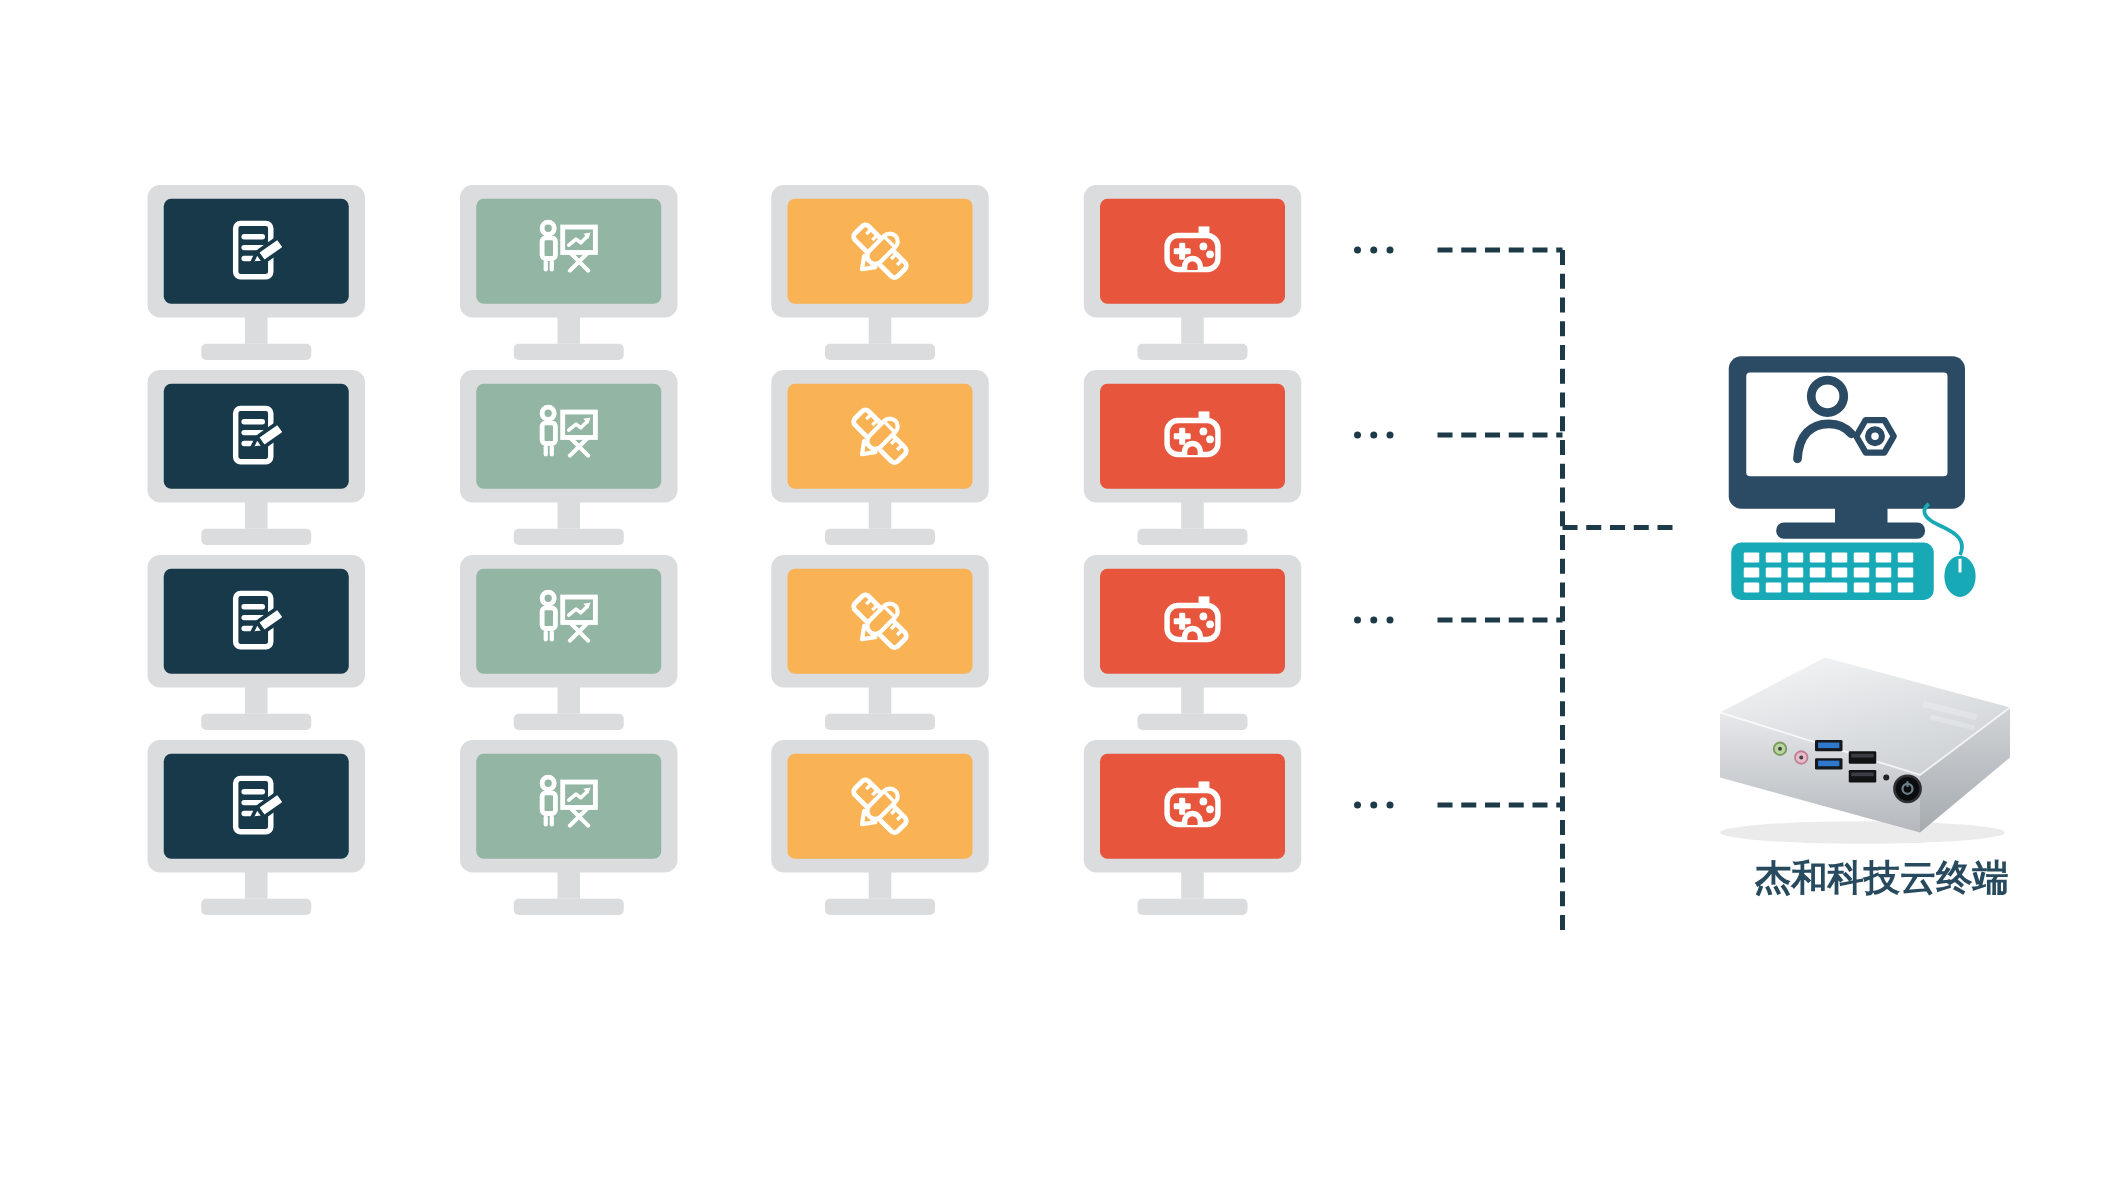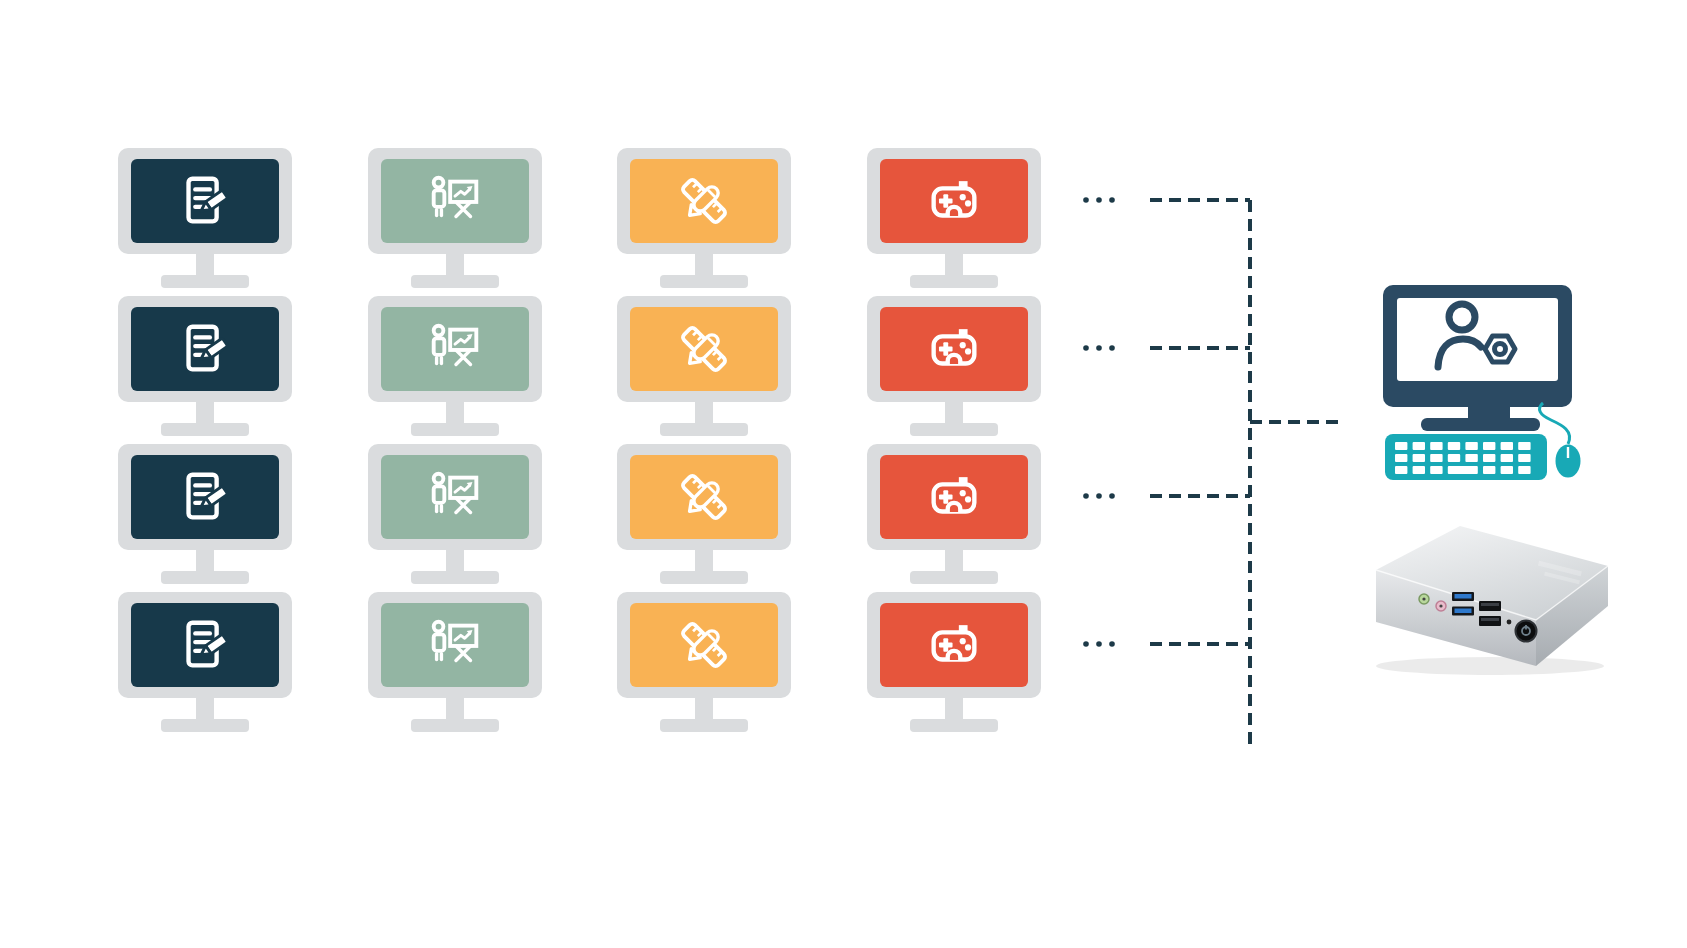--- a/index.html
+++ b/index.html
@@ -466,13 +466,14 @@
       </g>
       <circle cx="1509" cy="622" r="2.4" fill="#222222"></circle>
       <g>
         <circle cx="1526" cy="631" r="10.5" fill="#0c0d0e" stroke="#2e3236" stroke-width="2"></circle>
         <circle cx="1526" cy="631" r="4" fill="none" stroke="#6e7f8a" stroke-width="1.8"></circle>
         <line x1="1526" y1="625" x2="1526" y2="629.5" stroke="#6e7f8a" stroke-width="1.8"></line>
       </g>
     </g>
   </svg>
 
+  <div id="terminal-label">杰和科技云终端</div>
 </div>
 
 </body></html>

